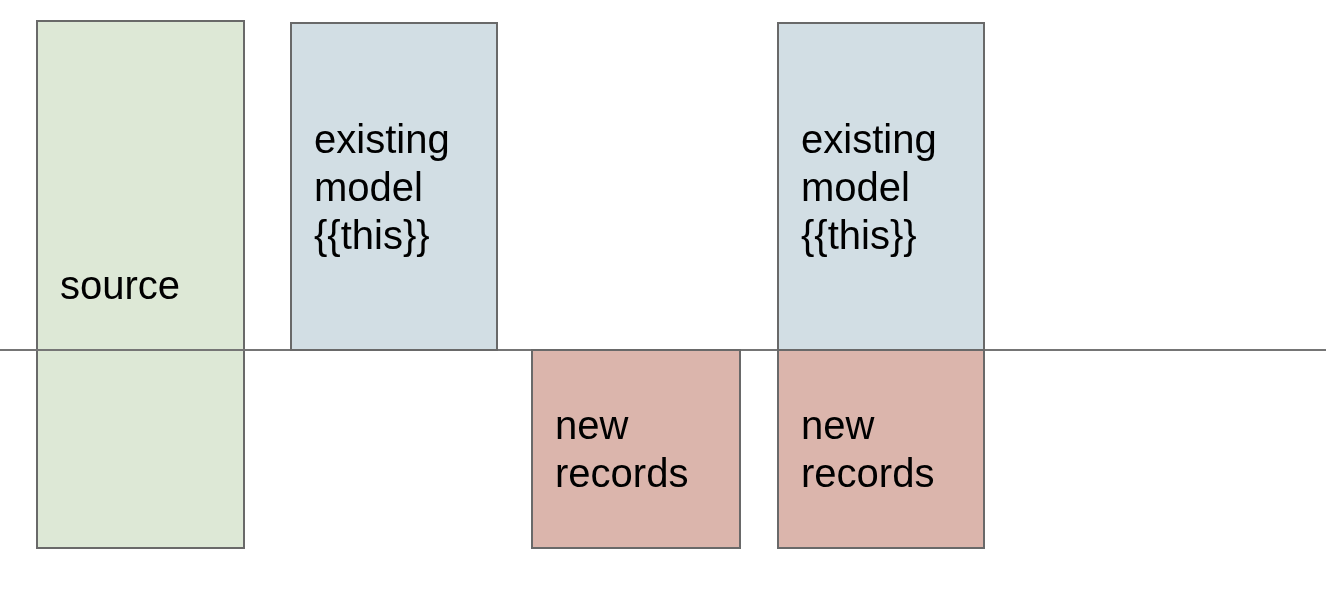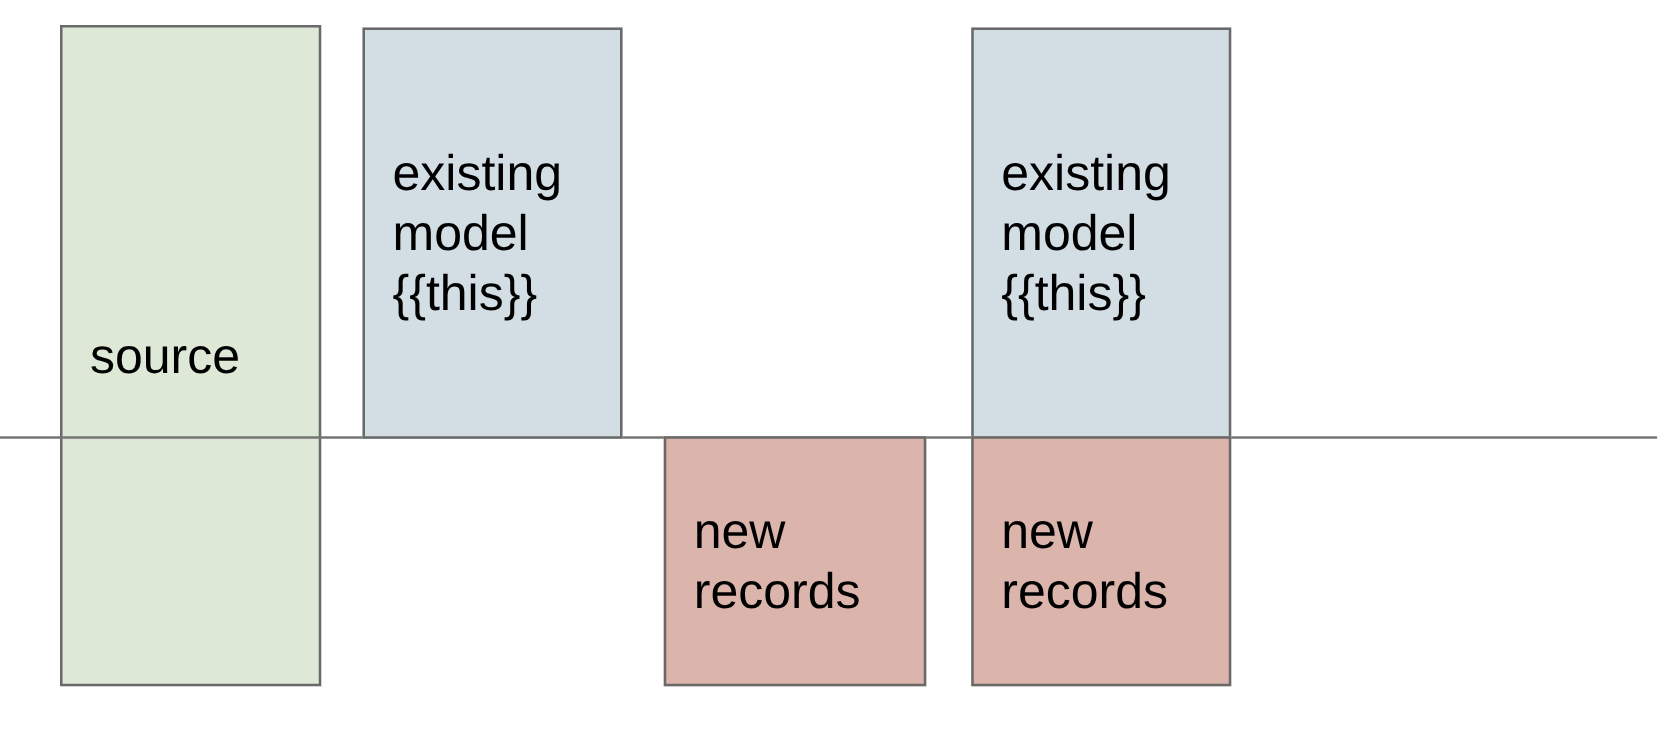--- a/index.html
+++ b/index.html
@@ -34,21 +34,21 @@
   }
   .box .label {
     font-size: 40px;
     line-height: 48px;
     color: #000000;
     text-align: left;
     overflow-wrap: normal;
     word-break: normal;
   }
   
-  .box-source        { left: 48px;   top: 20px;  width: 209px; height: 529px; }
+  .box-source        { left: 36px;   top: 20px;  width: 209px; height: 529px; }
   .box-existing-1    { left: 290px;  top: 22px;  width: 208px; height: 329px; }
   .box-new-1         { left: 531px;  top: 349px; width: 210px; height: 200px; }
   .box-existing-2    { left: 777px;  top: 22px;  width: 208px; height: 329px; }
   .box-new-2         { left: 777px;  top: 349px; width: 208px; height: 200px; }
   .box-full-refresh  { left: 1042px; top: 20px;  width: 209px; height: 529px; }
 </style>
 </head>
 <body>
 
 <div class="canvas">

